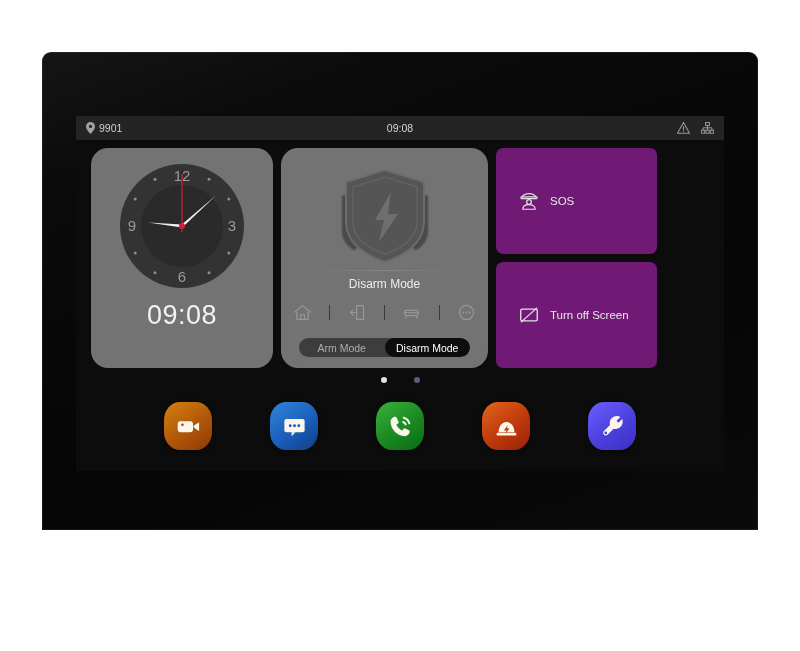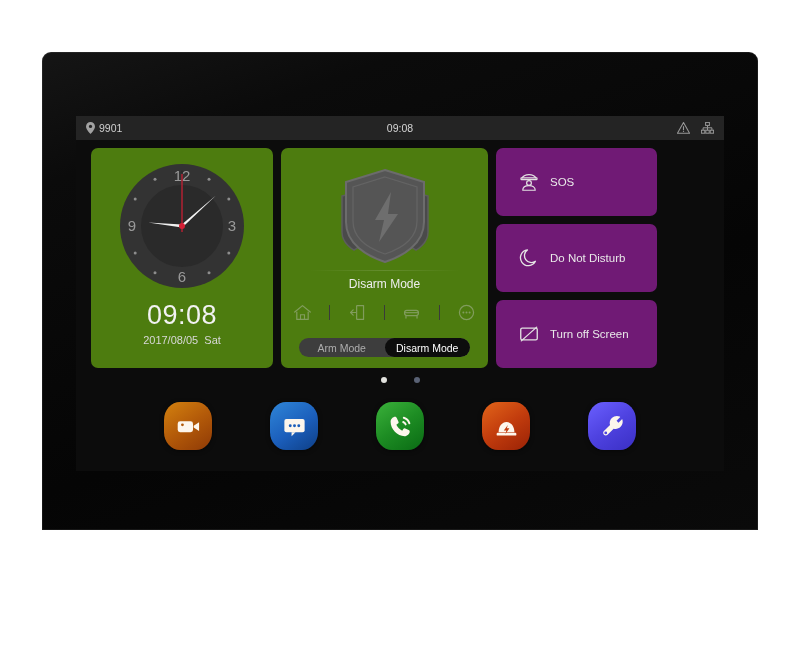--- a/index.html
+++ b/index.html
@@ -129,22 +129,22 @@
     background:#0c0c0c;
   }
 
   
   .cards {
     position:absolute; left:15px; top:8px;
     width: 618px; height: 220px;
     display:flex; gap: 8px;
   }
   .card {
-    background:#4d7c0f;
-    border-radius: 7px;
+    background:#737373;
+    border-radius: 17px;
     position:relative;
     padding-left:12px;
   }
   #card-clock { width: 182px; }
   #card-arm   { width: 207px; }
   #col-actions{ width: 161px; display:flex; flex-direction:column; gap:8px; }
   .action-btn {
     flex:1; background:#701a75; border-radius:7px;
     display:flex; align-items:center; gap:10px;
     padding-left: 22px;
@@ -306,23 +306,20 @@
             </g>
 
             <g transform="rotate(48 68 68)">
               <path d="M66.8 68 L68 22 L69.2 68 Z" fill="#f4f4f4"></path>
             </g>
 
             <line x1="68" y1="74" x2="68" y2="16" stroke="#d41f35" stroke-width="1.2"></line>
             <circle cx="68" cy="68" r="3" fill="#d41f35"></circle>
           </svg>
           <div class="digital">09:08</div>
-          <div class="datetxt">
-            <span>2017/08/05</span>&nbsp;&nbsp;<span>Sat</span>
-          </div>
         </div>
 
         <div class="card" id="card-arm">
           <svg class="shield-wrap" viewBox="0 0 146 104">
 
             <path d="M30 34 L54 28 L54 70 C54 82 42 88 42 88 C42 88 30 82 30 70 Z" fill="#4a4a4a" stroke="#5d5d5d" stroke-width="1.5"></path>
             <path d="M44 44 L37 59 L41.5 59 L39.5 72 L47 56 L42.5 56 Z" fill="#6a6a6a"></path>
 
             <path d="M116 34 L92 28 L92 70 C92 82 104 88 104 88 C104 88 116 82 116 70 Z" fill="#4a4a4a" stroke="#5d5d5d" stroke-width="1.5"></path>
             <path d="M106 44 L99 59 L103.5 59 L101.5 72 L109 56 L104.5 56 Z" fill="#6a6a6a"></path>
@@ -373,26 +370,20 @@
           <div class="action-btn">
             <svg class="ico" viewBox="0 0 24 24">
               <path d="M4.5 7.5 C4.5 7.5 6.5 4 12 4 C17.5 4 19.5 7.5 19.5 7.5" fill="none" stroke="#e2e2e2" stroke-width="1.35" stroke-linecap="round"></path>
               <rect x="3.2" y="7.5" width="17.6" height="1.9" rx="0.7" fill="none" stroke="#e2e2e2" stroke-width="1.25"></rect>
               <circle cx="12" cy="13.1" r="2.6" fill="none" stroke="#e2e2e2" stroke-width="1.3"></circle>
               <path d="M5.2 21 C5.2 17.6 8.3 15.9 12 15.9 C15.7 15.9 18.8 17.6 18.8 21 Z" fill="none" stroke="#e2e2e2" stroke-width="1.3" stroke-linejoin="round"></path>
             </svg>
             <span>SOS</span>
           </div>
 
-          <div class="action-btn">
-            <svg class="ico" viewBox="0 0 24 24">
-              <path d="M19 15.6 A8.6 8.6 0 1 1 10.3 3.2 A7.2 7.2 0 0 0 19 15.6 Z" fill="none" stroke="#e6e6e6" stroke-width="1.45" stroke-linejoin="round"></path>
-            </svg>
-            <span>Do Not Disturb</span>
-          </div>
 
           <div class="action-btn">
             <svg class="ico" viewBox="0 0 24 24">
               <rect x="3" y="5.5" width="18" height="13" rx="1.6" fill="none" stroke="#e2e2e2" stroke-width="1.45"></rect>
               <path d="M3.6 19.5 L20.4 4.5" fill="none" stroke="#e2e2e2" stroke-width="1.45" stroke-linecap="round"></path>
             </svg>
             <span>Turn off Screen</span>
           </div>
 
         </div>

